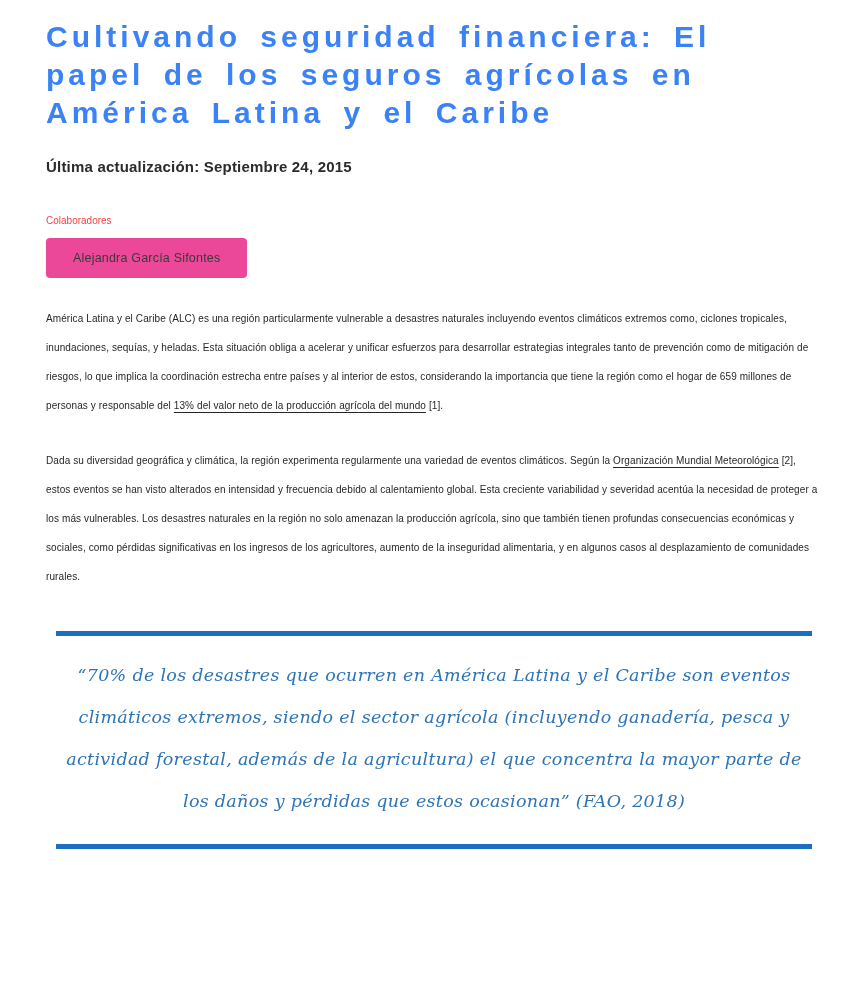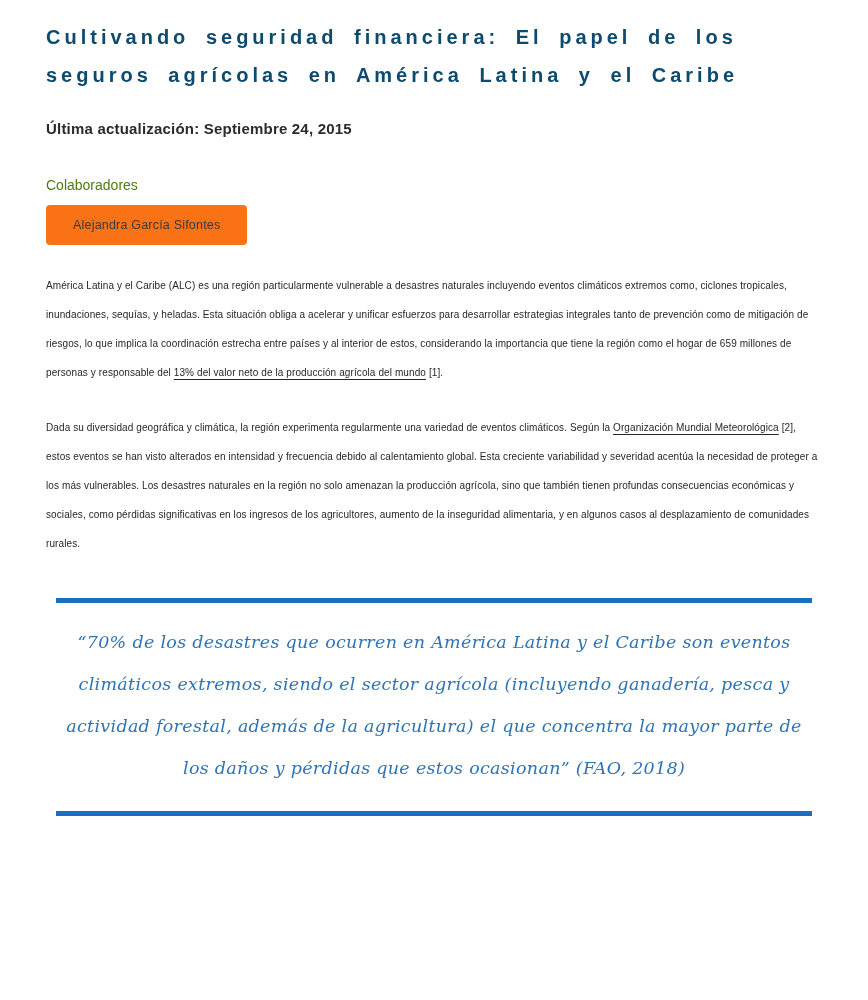--- a/index.html
+++ b/index.html
@@ -5,44 +5,44 @@
   * { margin: 0; padding: 0; box-sizing: border-box; }
   html, body { background: #ffffff; }
   body {
     width: 868px;
     min-height: 1000px;
     font-family: "Liberation Sans", "DejaVu Sans", sans-serif;
     color: #262626;
     padding: 18px 48px 20px 46px;
   }
   .page-title {
-    color: #0c4a6e;
-    font-size: 20px;
+    color: #3b82f6;
+    font-size: 30px;
     font-weight: 700;
     line-height: 38px;
     letter-spacing: 4px;
     word-spacing: 7px;
     margin-bottom: 26px;
   }
   .last-updated {
     font-size: 15px;
     font-weight: 700;
     color: #2b2b2b;
     letter-spacing: 0.2px;
     margin-bottom: 40px;
   }
   .contributors-label {
-    font-size: 14px;
+    font-size: 10px;
     font-weight: 500;
-    color: #4d7c0f;
+    color: #ef4444;
     margin-bottom: 12px;
   }
   .contributor-chip {
     display: inline-block;
-    background: #f97316;
+    background: #ec4899;
     border-radius: 4px;
     padding: 13px 27px;
     font-size: 12.5px;
     color: #3a3a3a;
     letter-spacing: 0.2px;
     cursor: pointer;
   }
   .article { margin-top: 26px; }
   .article p {
     font-size: 10px;

